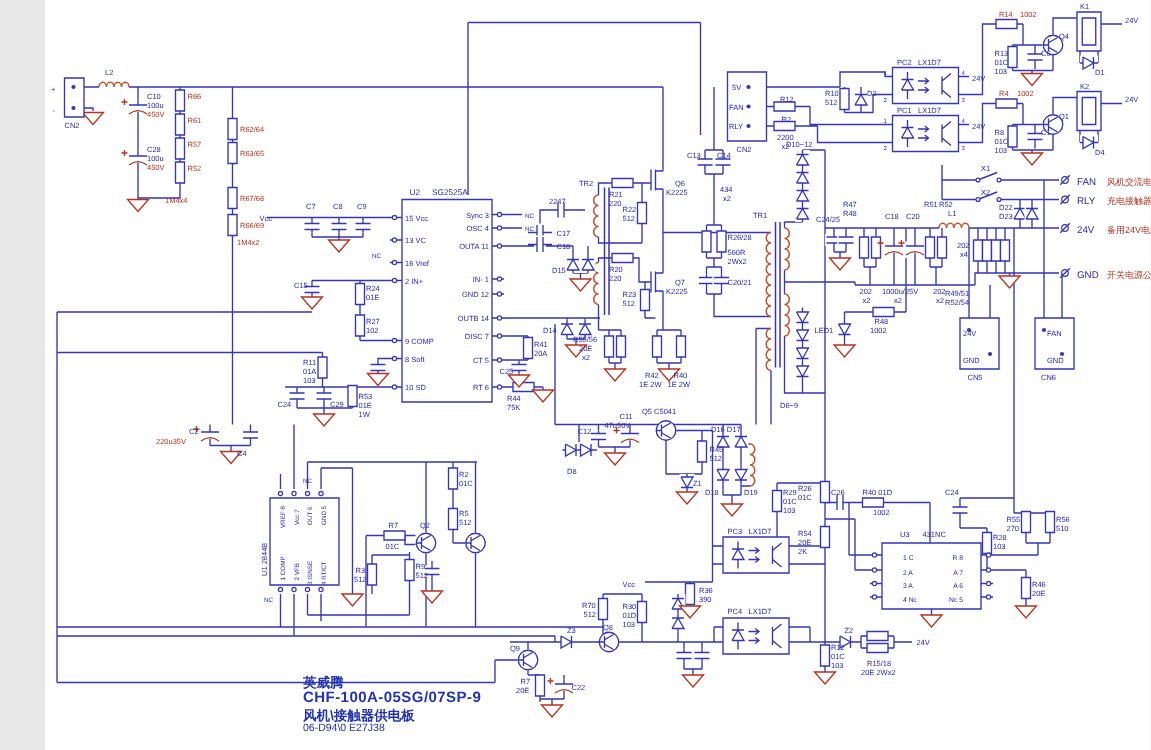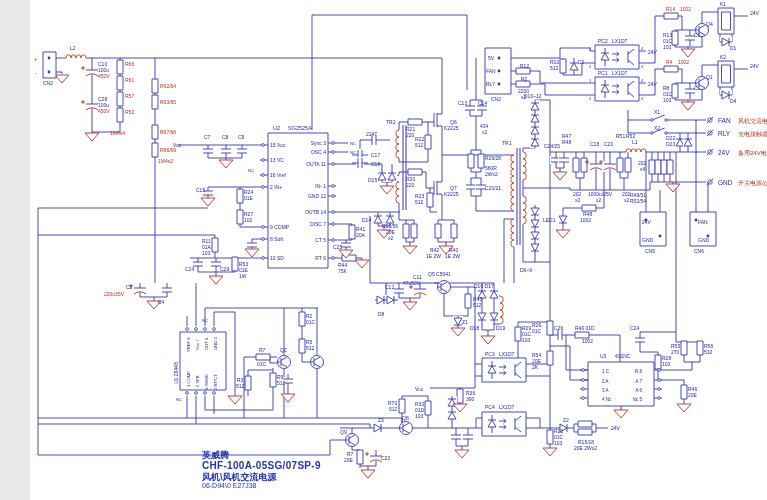--- a/index.html
+++ b/index.html
@@ -661,18 +661,18 @@
         <text x="502" y="333" class="lbl b" font-size="5">01C</text>
         <text x="502" y="357" class="lbl b" font-size="5">R54</text>
         <text x="502" y="363" class="lbl b" font-size="5">20E</text>
         <text x="502" y="369" class="lbl b" font-size="5">2K</text>
       </g>
 </svg>
 
 <div class="titleblock">
   <div class="tb1">英威腾</div>
   <div class="tb2">CHF-100A-05SG/07SP-9</div>
-  <div class="tb3">风机\风机交流电源</div>
+  <div class="tb3">风机\接触器供电板</div>
   <div class="tb4">06-D94\0 E27J38</div>
 </div>
 
 
 </div>
 
 </body></html>

